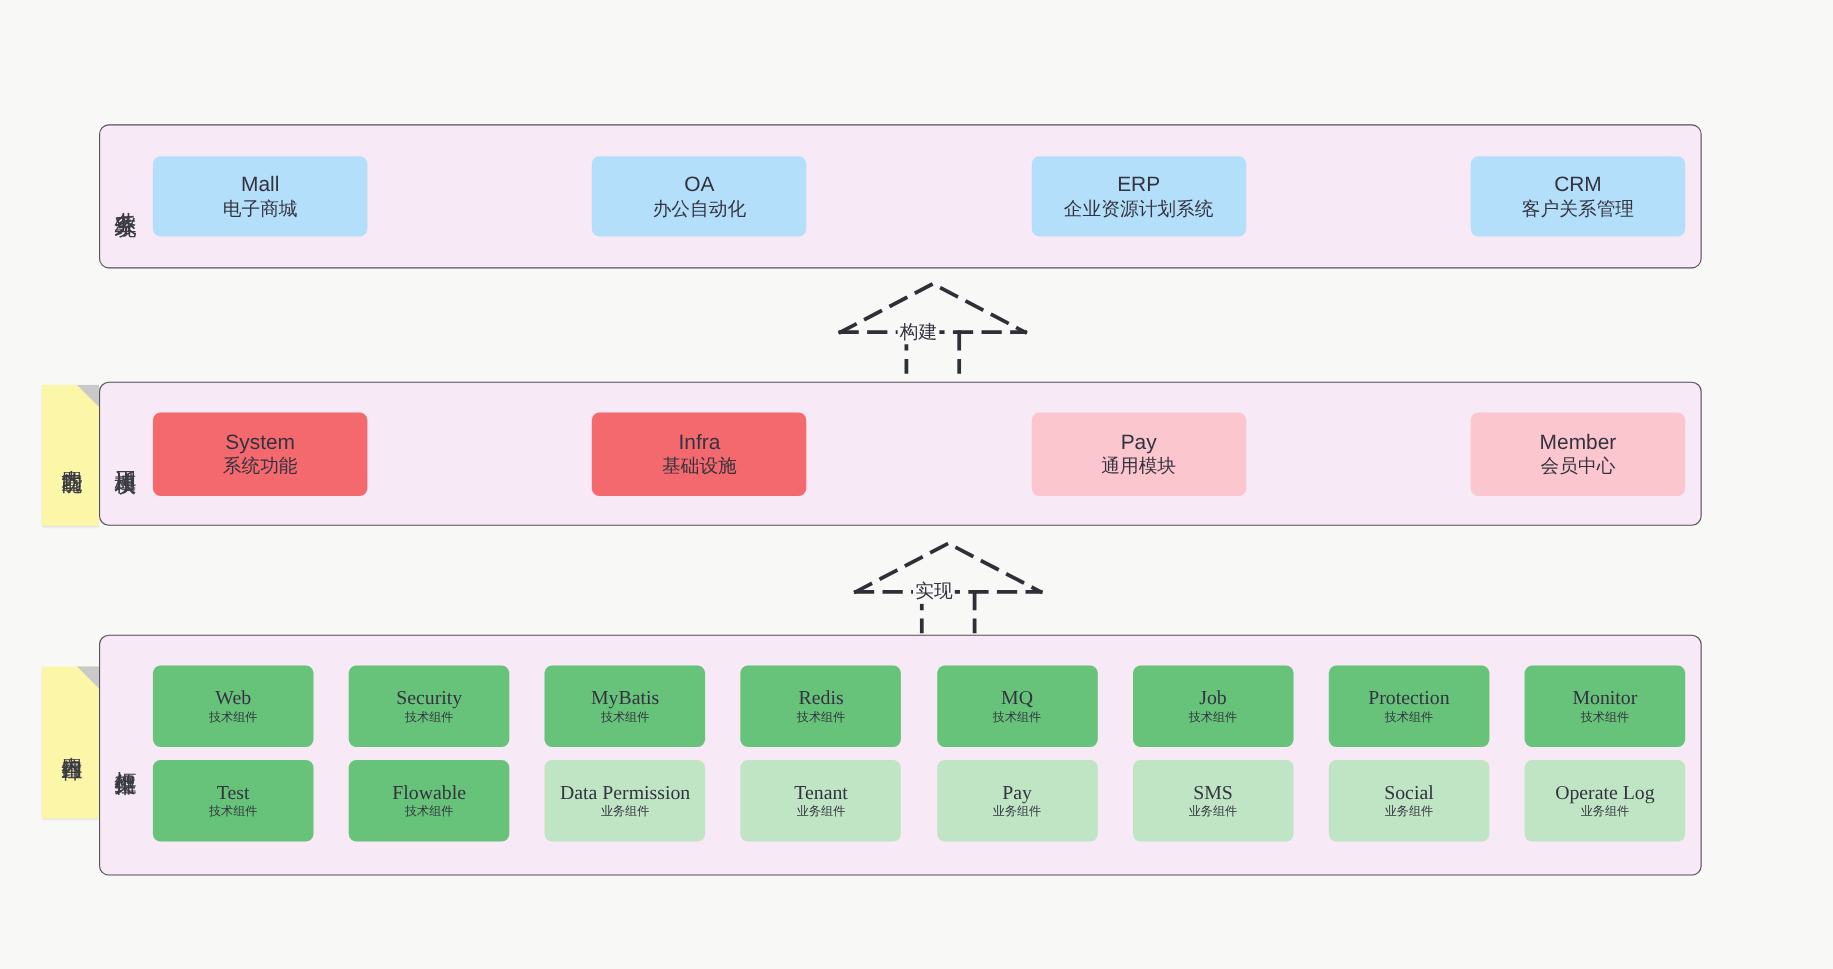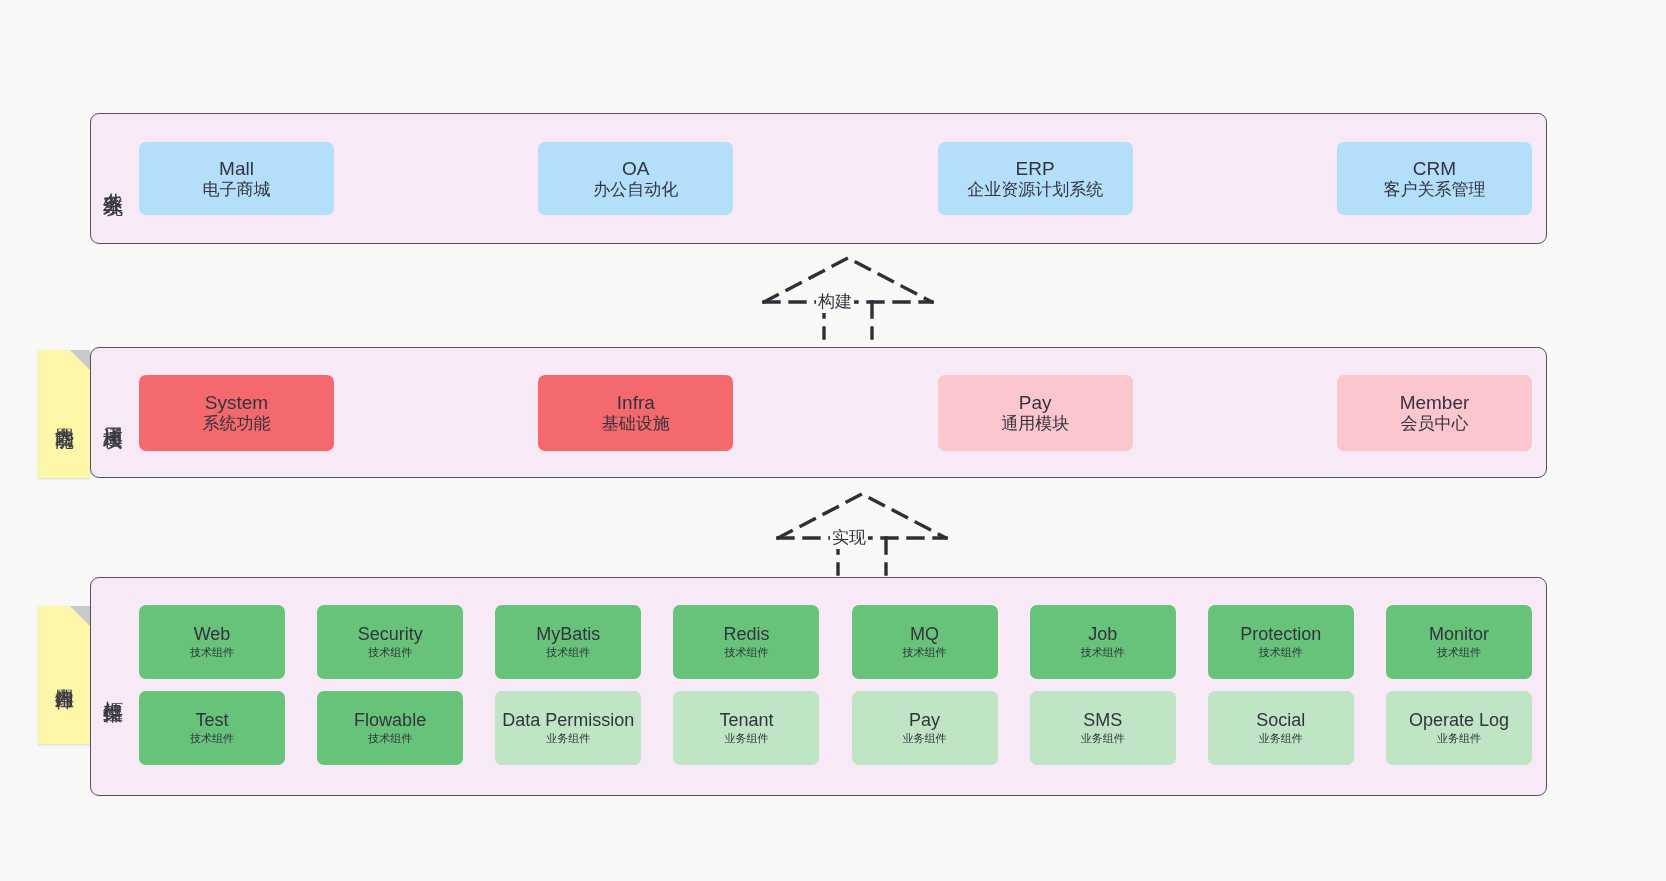--- a/index.html
+++ b/index.html
@@ -80,21 +80,21 @@
   }
 
   
   #layer-common { left: 90px; top: 347px; width: 1457px; height: 131px; }
   #layer-common .card { width: 195px; height: 76px; }
   .card.red   { background: #f4696e; }
   .card.pink  { background: #fbc6ce; }
 
   
   #layer-framework { left: 90px; top: 577px; width: 1457px; height: 219px; }
-  #layer-framework .layer-body { gap: 12px; padding-top: 14px; padding-bottom: 18px; }
+  #layer-framework .layer-body { gap: 12px; padding-top: 14px; padding-bottom: 18px; font-family: Liberation Serif, serif; }
   #layer-framework .card { width: 146px; height: 74px; }
   .card.green  { background: #67c379; }
   .card.lgreen { background: #bfe5c4; }
   #layer-framework .card .en { font-size: 18px; }
   #layer-framework .card .cn { font-size: 11px; }
 
   
   .sticky {
     position: absolute;
     box-sizing: border-box;

